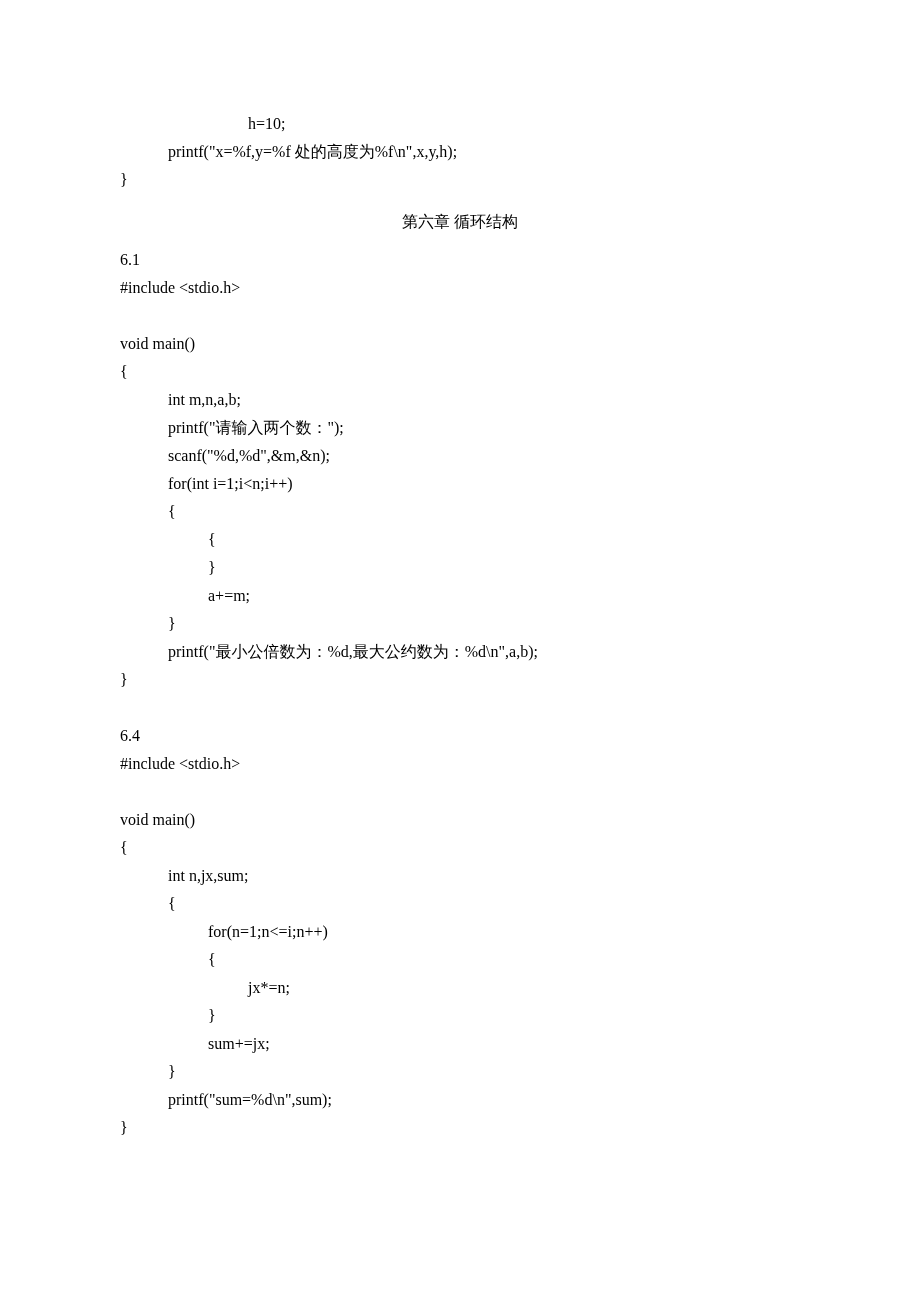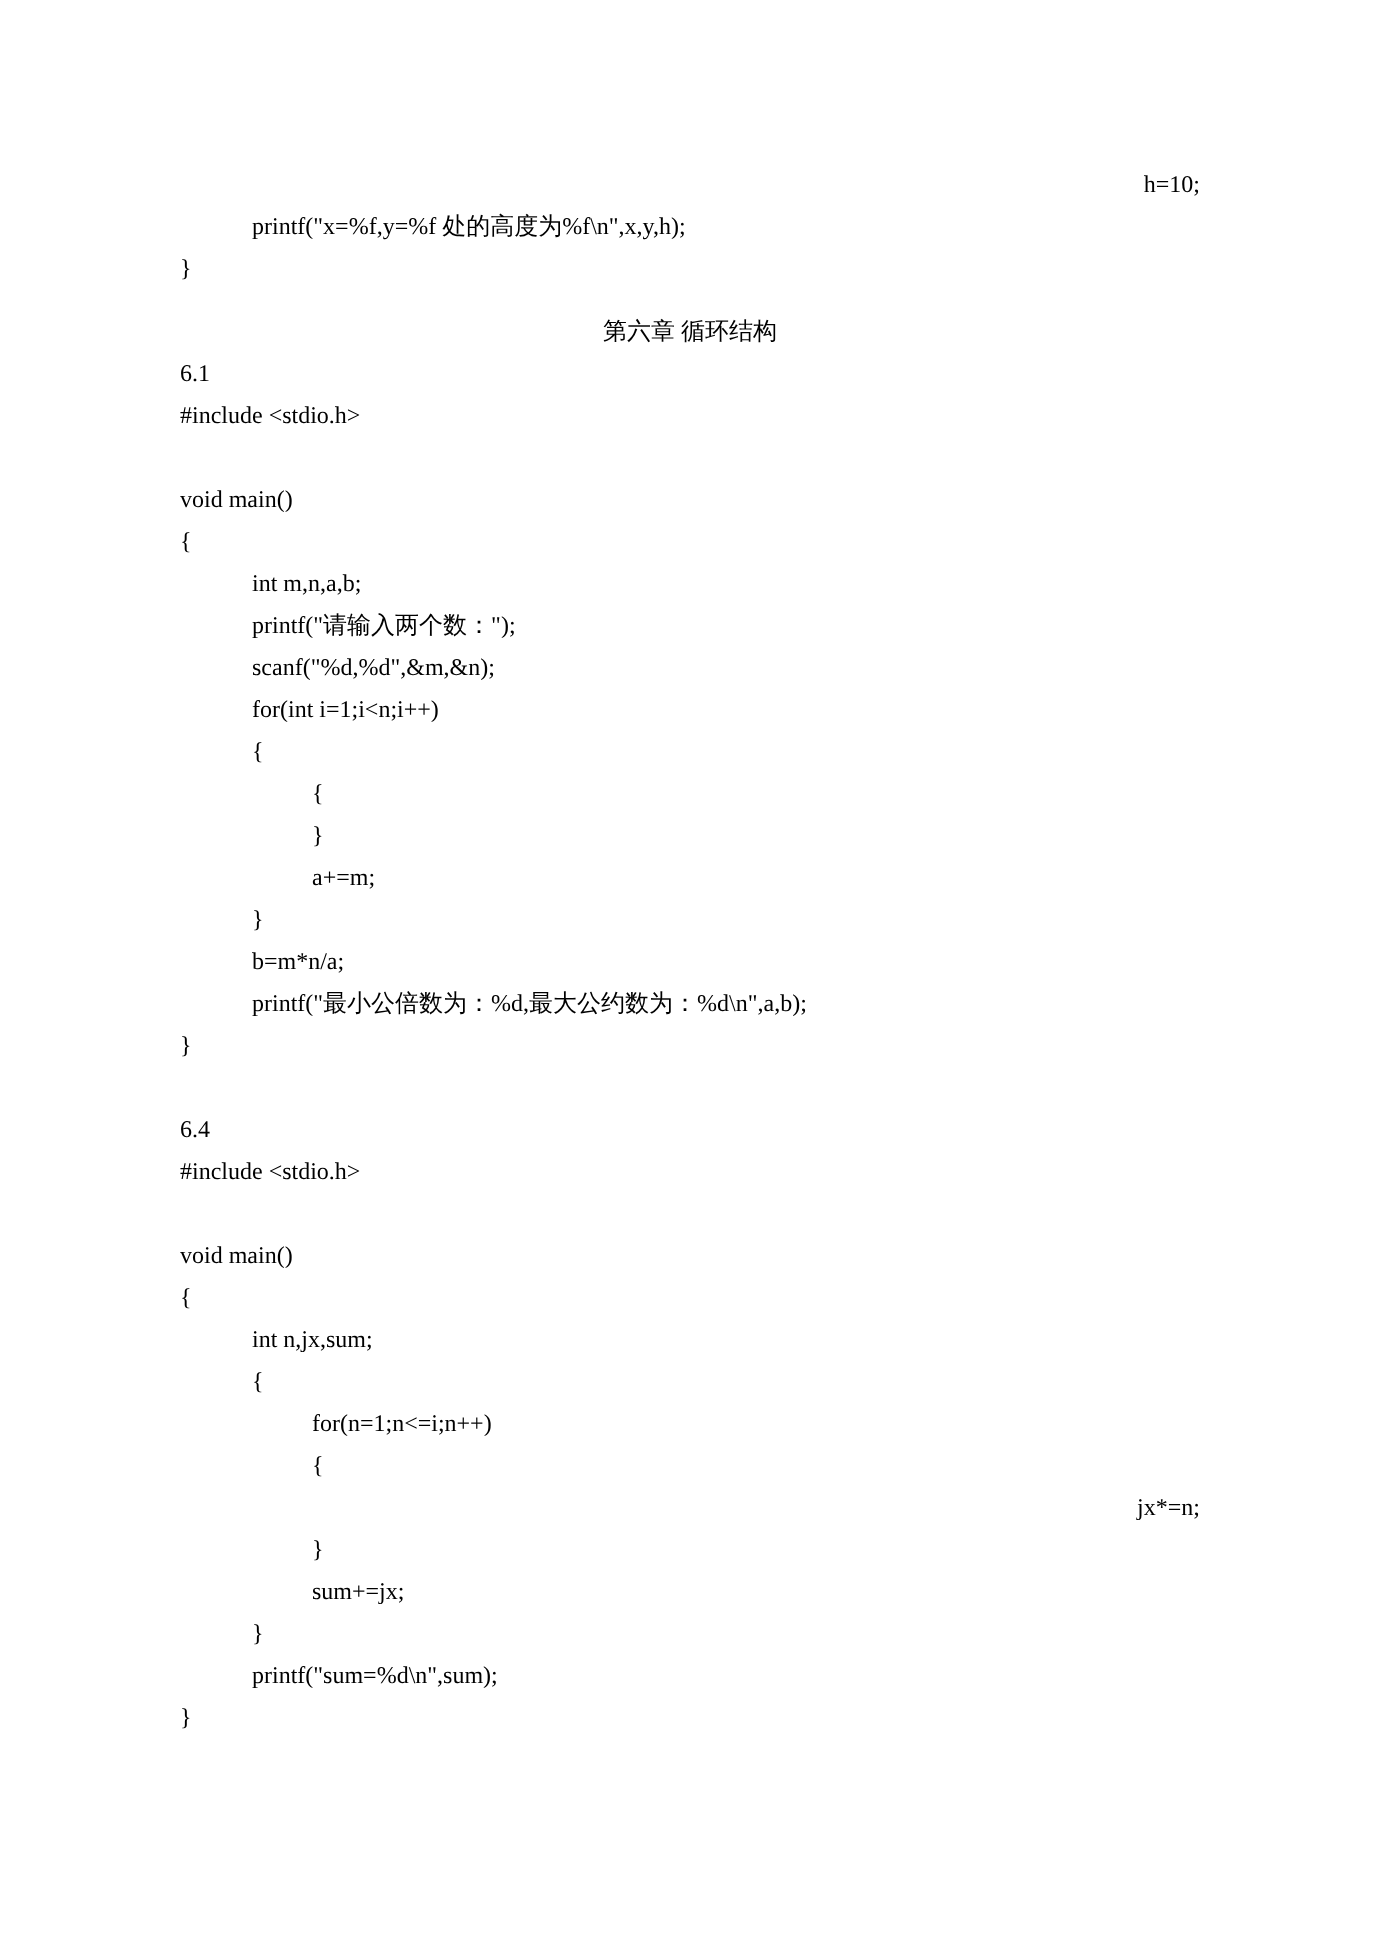--- a/index.html
+++ b/index.html
@@ -9,22 +9,22 @@
       background: #ffffff;
       font-family: "Times New Roman", "SimSun", serif;
       font-size: 16px;
       color: #000000;
       line-height: 1.75;
       padding: 110px 120px 60px 120px;
     }
     .line { white-space: pre; }
     .indent1 { padding-left: 48px; }
     .indent2 { padding-left: 88px; }
-    .indent3 { padding-left: 128px; text-align: right; }
-    .chapter-heading { text-align: center; margin-top: 14px; margin-bottom: 0; }
+    .indent3 { padding-left: 128px; }
+    .chapter-heading { text-align: center; margin-top: 14px; margin-bottom: 10px; }
     .blank { height: 28px; }
   </style>
 </head>
 <body>
 
 <div>
 
   <div class="line indent3">h=10;</div>
   <div class="line indent1">printf("x=%f,y=%f 处的高度为%f\n",x,y,h);</div>
   <div class="line">}</div>
@@ -38,21 +38,20 @@
   <div class="line">{</div>
   <div class="line indent1">int m,n,a,b;</div>
   <div class="line indent1">printf("请输入两个数：");</div>
   <div class="line indent1">scanf("%d,%d",&amp;m,&amp;n);</div>
   <div class="line indent1">for(int i=1;i&lt;n;i++)</div>
   <div class="line indent1">{</div>
   <div class="line indent2">{</div>
   <div class="line indent2">}</div>
   <div class="line indent2">a+=m;</div>
   <div class="line indent1">}</div>
-  <div class="line indent1">b=m*n/a;</div>
   <div class="line indent1">printf("最小公倍数为：%d,最大公约数为：%d\n",a,b);</div>
   <div class="line">}</div>
 
   <div class="blank"></div>
 
   <div class="line">6.4</div>
   <div class="line">#include &lt;stdio.h&gt;</div>
   <div class="blank"></div>
   <div class="line">void main()</div>
   <div class="line">{</div>

